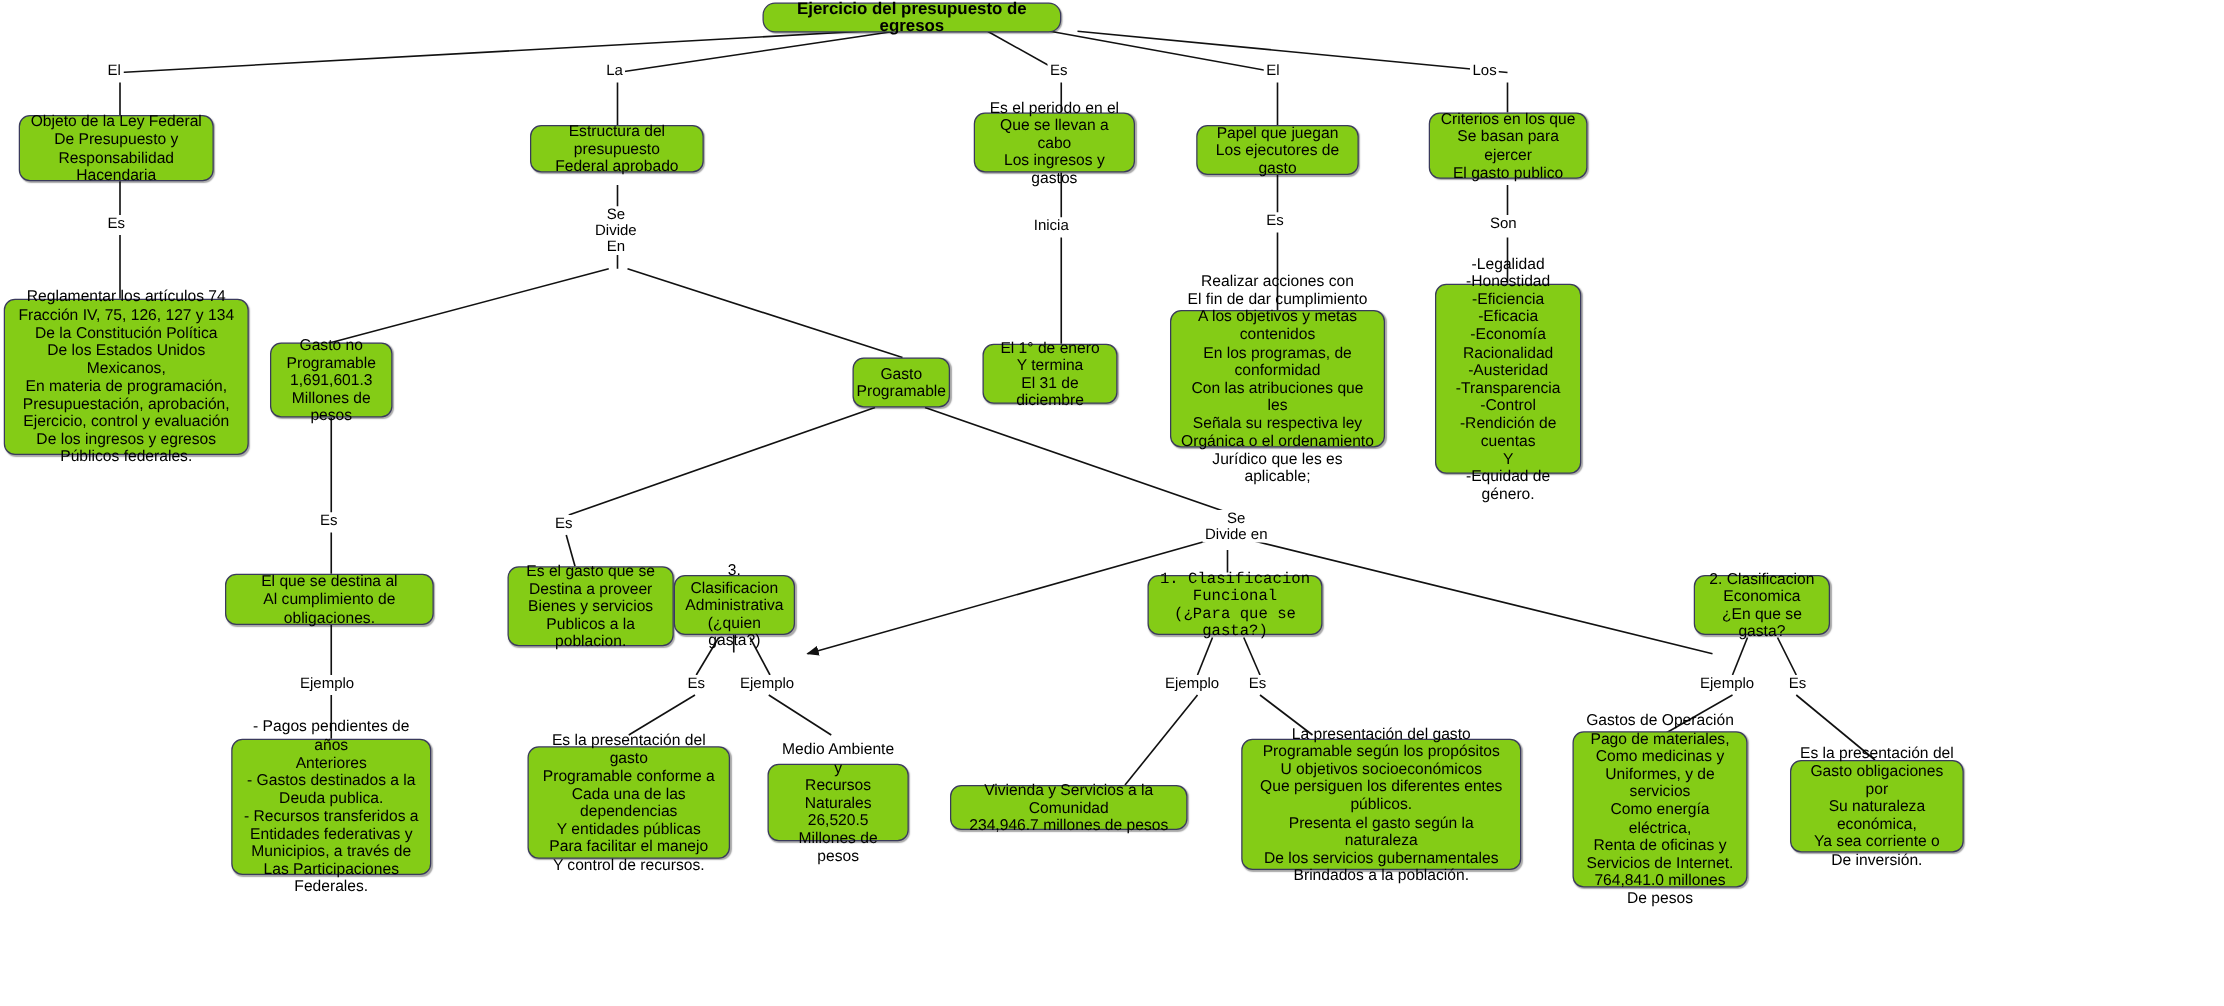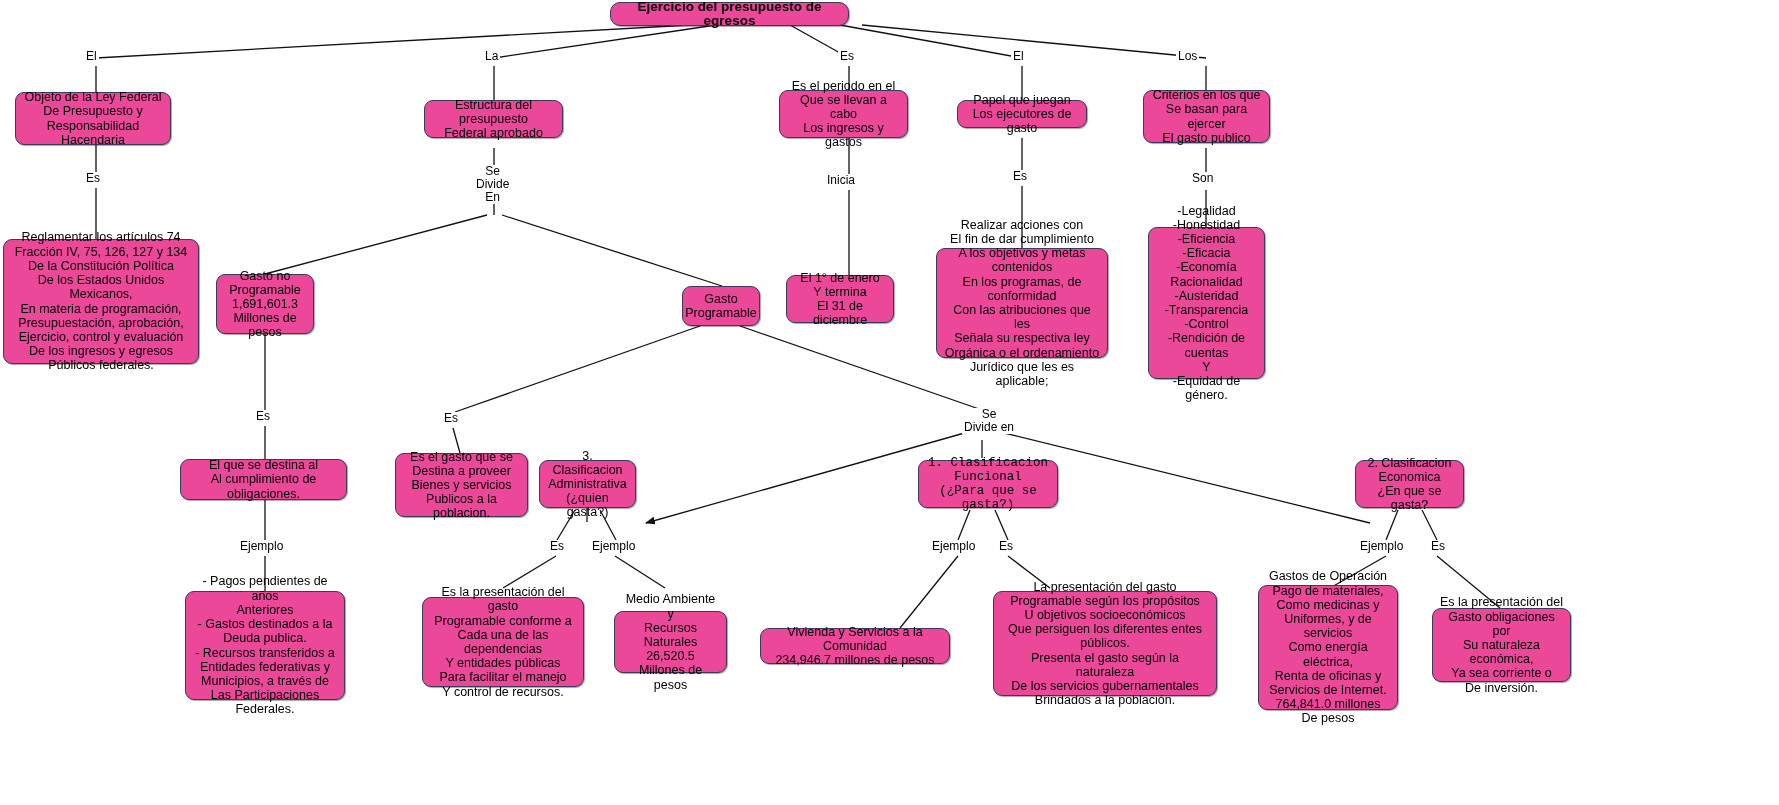--- a/index.html
+++ b/index.html
@@ -20,21 +20,21 @@
     position: absolute;
     left: 0;
     top: 0;
     width: 1779px;
     height: 805px;
     pointer-events: none;
   }
   .node {
     position: absolute;
     box-sizing: border-box;
-    background: #ec4899;
+    background: #84cc16;
     border: 1px solid #3a3a5c;
     border-radius: 9px;
     color: #000000;
     text-align: center;
     font-size: 12.5px;
     line-height: 14.2px;
     padding: 4px 7px;
     display: flex;
     flex-direction: column;
     align-items: center;
@@ -149,21 +149,21 @@
 De los ingresos y egresos
 Públicos federales.</div>
 
   <div class="node" style="left:424px; top:100px; width:139px; height:38px;">Estructura del presupuesto
 Federal aprobado</div>
 
   <div class="node" style="left:779px; top:90px; width:129px; height:48px;">Es el periodo en el
 Que se llevan a cabo
 Los ingresos y gastos</div>
 
-  <div class="node" style="left:957px; top:100px; width:130px; height:28px;">Papel que juegan
+  <div class="node" style="left:957px; top:100px; width:130px; height:40px;">Papel que juegan
 Los ejecutores de gasto</div>
 
   <div class="node" style="left:1143px; top:90px; width:127px; height:53px;">Criterios en los que
 Se basan para ejercer
 El gasto publico</div>
 
   <div class="node" style="left:1148px; top:227px; width:117px; height:152px;">-Legalidad
 -Honestidad
 -Eficiencia
 -Eficacia
@@ -202,21 +202,21 @@
 
   <div class="node" style="left:185px; top:591px; width:160px; height:109px;">- Pagos pendientes de años
 Anteriores
 - Gastos destinados a la
 Deuda publica.
 - Recursos transferidos a
 Entidades federativas y
 Municipios, a través de
 Las Participaciones Federales.</div>
 
-  <div class="node" style="left:395px; top:453px; width:133px; height:64px;">Es el gasto que se
+  <div class="node" style="left:406px; top:453px; width:133px; height:64px;">Es el gasto que se
 Destina a proveer
 Bienes y servicios
 Publicos a la poblacion.</div>
 
   <div class="node" style="left:539px; top:460px; width:97px; height:48px;">3. Clasificacion
 Administrativa
 (¿quien gasta?)</div>
 
   <div class="node" style="left:918px; top:460px; width:140px; height:48px;font-family:Liberation Mono, monospace;">1. Clasificacion
 Funcional

